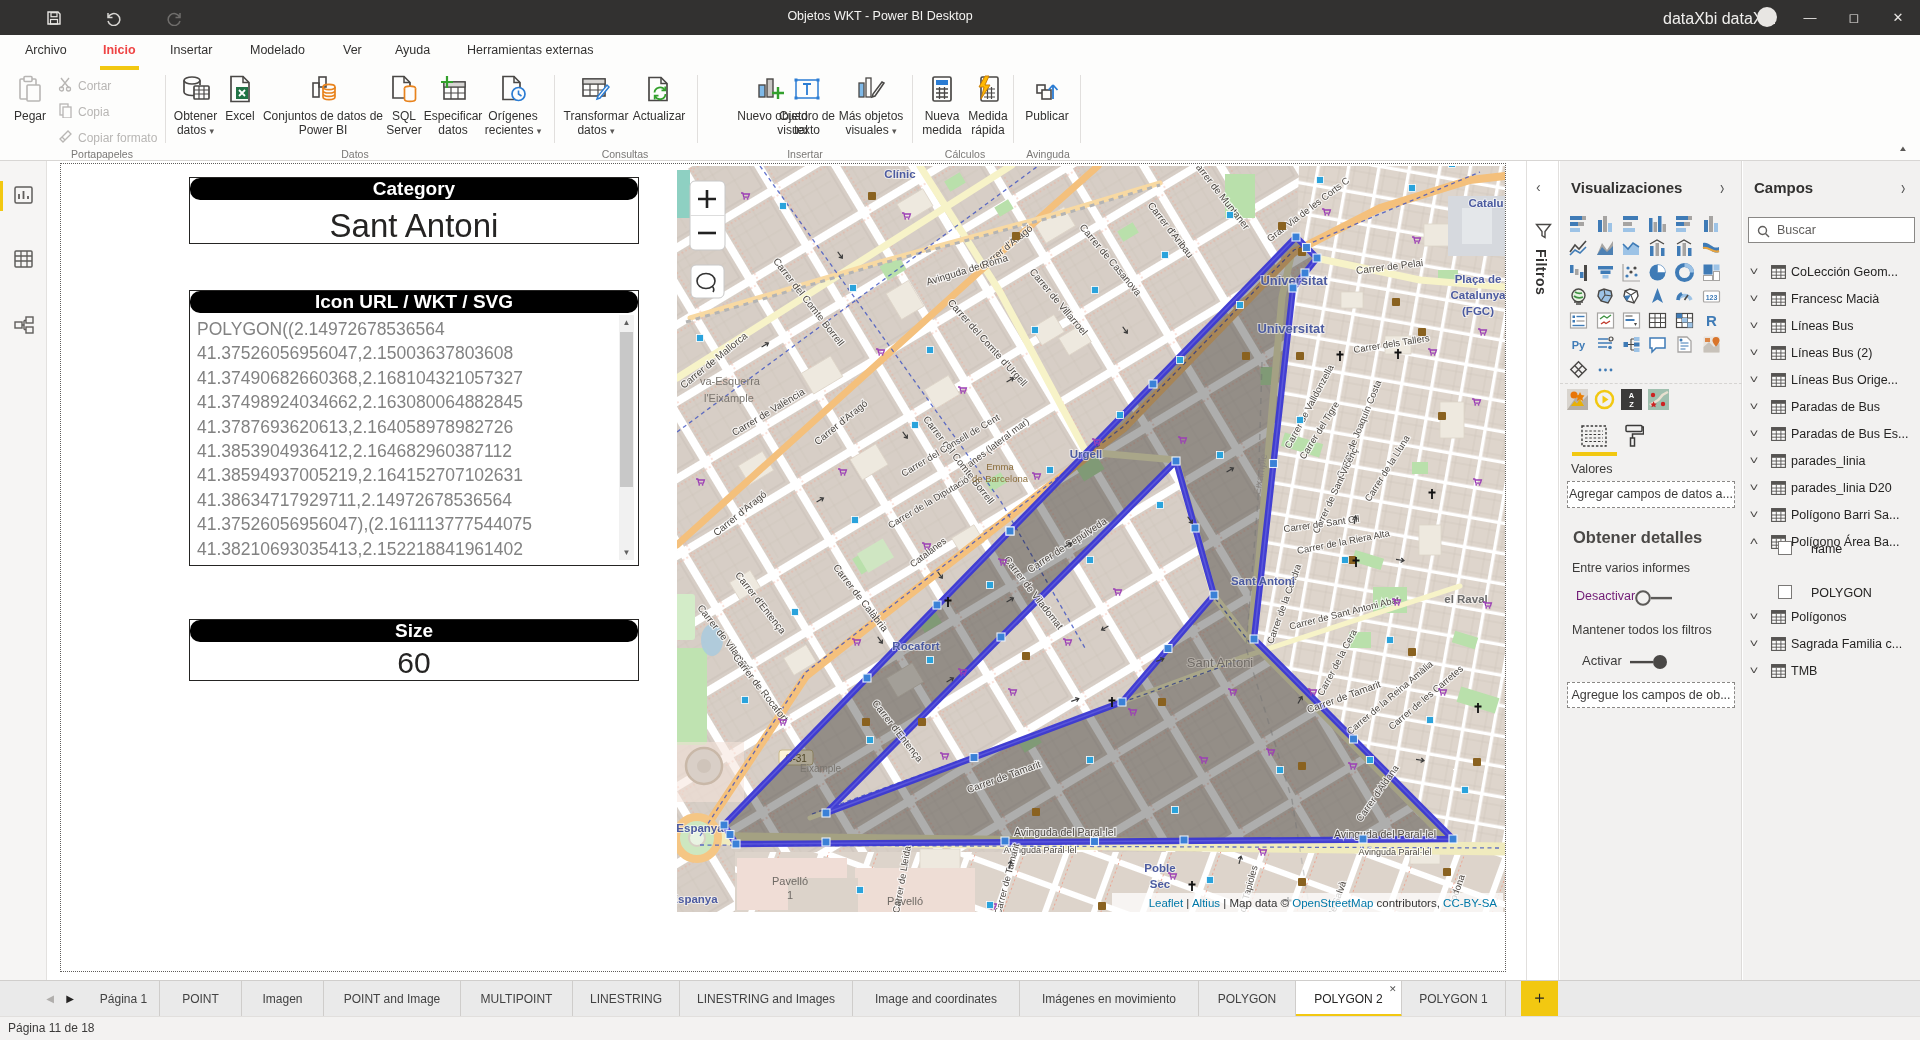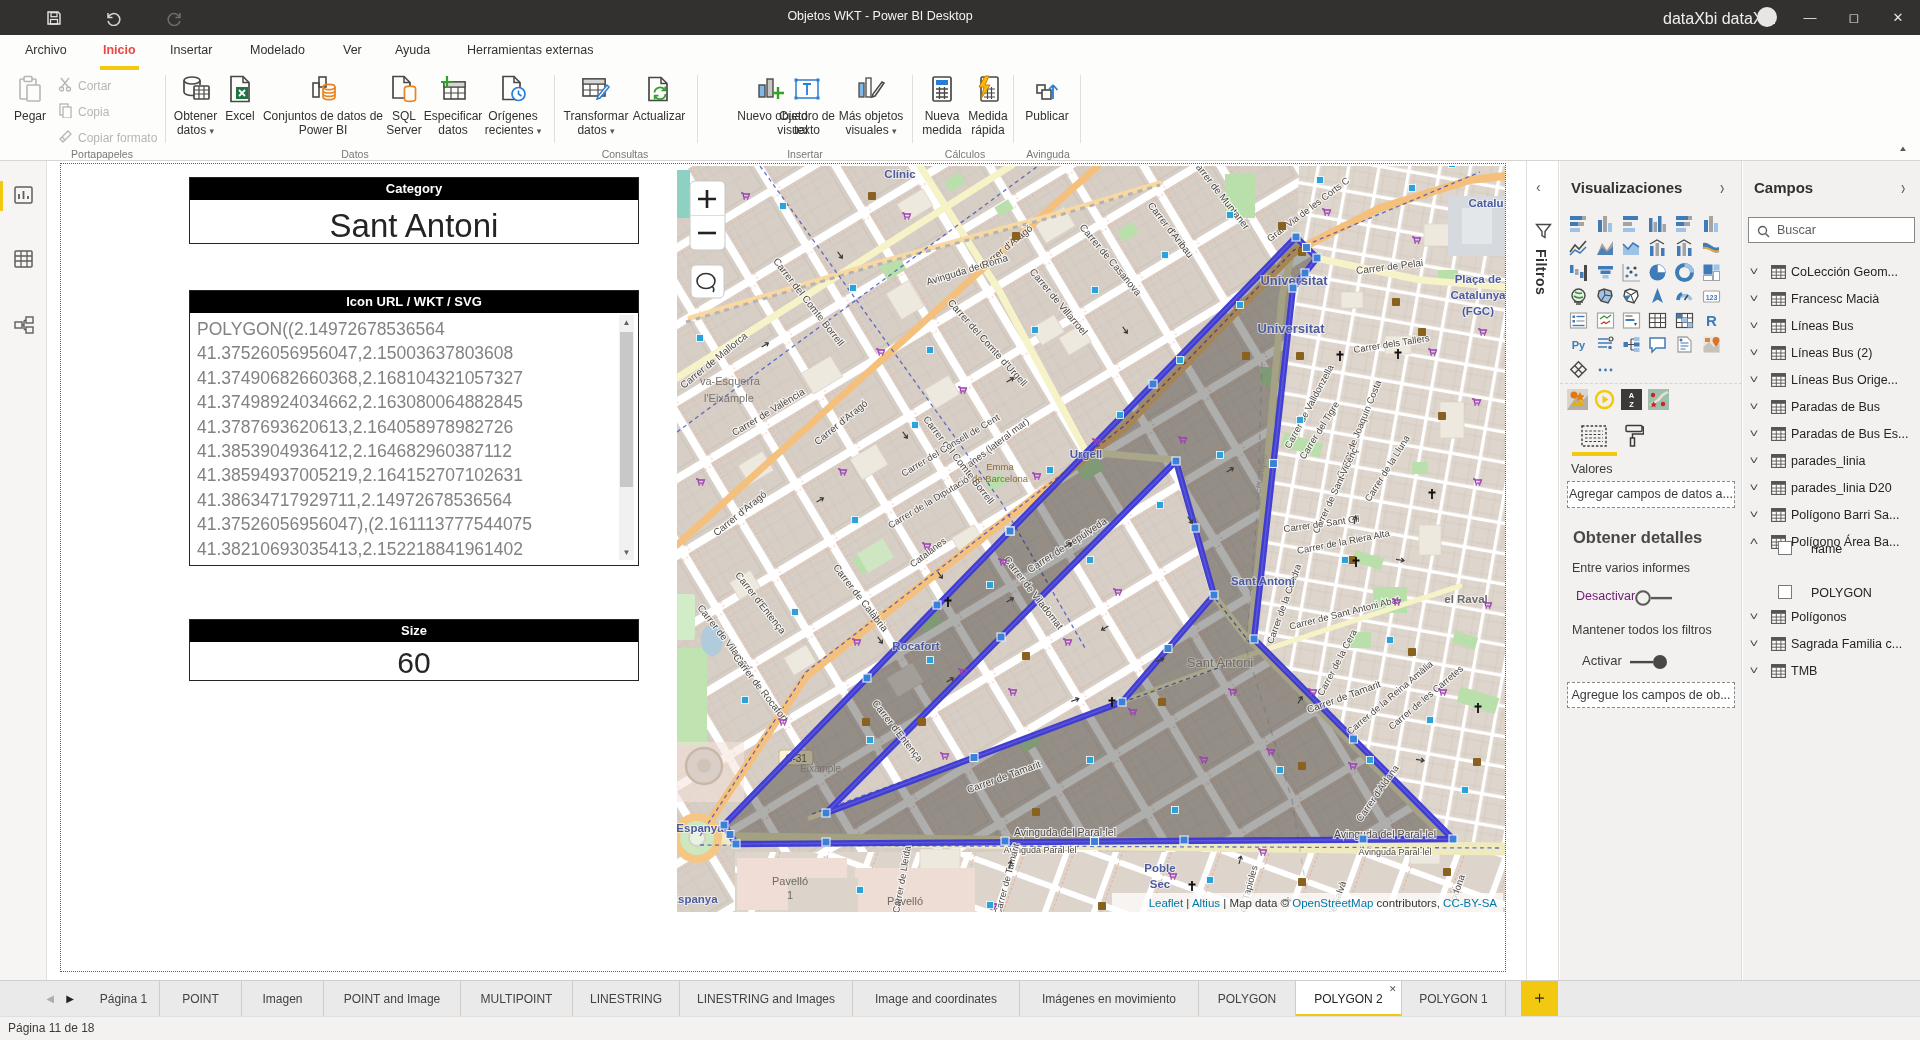--- a/index.html
+++ b/index.html
@@ -19,21 +19,21 @@
 .rbtn{position:absolute;top:40px;text-align:center;font-size:12px;color:#323130;line-height:14px;}
 .rbtn svg{display:block;margin:0 auto 6px auto;}
 .rsmall{position:absolute;font-size:12px;color:#b8b6b4;}
 .chev{font-size:9px;color:#5a5856;}
 #sidebar{left:0;top:161px;width:47px;height:855px;background:#f6f5f4;border-right:1px solid #e3e1df;}
 #sidebar .yb{position:absolute;left:0;top:20px;width:3px;height:30px;background:#f2c811;}
 .sicon{position:absolute;left:14px;}
 #canvas{left:47px;top:161px;width:1484px;height:819px;background:#ffffff;}
 #page{position:absolute;left:13px;top:2px;width:1446px;height:809px;border:1.5px dotted #5f5d5b;background:#fff;}
 .card{position:absolute;border:1.5px solid #252423;background:#fff;}
-.cardhead{height:22px;background:#000;color:#fff;text-align:center;font-weight:bold;font-size:13px;line-height:21px;}
+.cardhead{height:22px;background:#000;color:#fff;text-align:center;font-weight:bold;font-size:19px;line-height:21px;border-radius:10px;}
 #tabstrip{left:0;top:980px;width:1920px;height:36px;background:#eaeaea;border-top:1px solid #d0cecc;}
 .ptab{position:absolute;top:0;height:36px;line-height:36px;font-size:12px;color:#424242;text-align:center;border-right:1px solid #cfcdcb;}
 .ptab.act{background:#fff;color:#252423;border-bottom:3px solid #f2c811;}
 #plus{position:absolute;left:1521px;top:0;width:37px;height:36px;background:#f2c811;color:#252423;font-size:17px;text-align:center;line-height:34px;}
 #statusbar{left:0;top:1016px;width:1920px;height:24px;background:#f3f2f1;border-top:1px solid #e1dfdd;font-size:12px;color:#3b3a39;line-height:23px;padding-left:8px;}
 #filtros{left:1526px;top:161px;width:33px;height:855px;background:#ffffff;border-left:1px solid #e1dfdd;border-right:1px solid #e1dfdd;}
 #vis{left:1560px;top:161px;width:182px;height:855px;background:#f2f1f0;border-right:1px solid #dddbd9;}
 #campos{left:1743px;top:161px;width:177px;height:855px;background:#f2f1f0;}
 .ptitle{position:absolute;font-size:15px;font-weight:bold;color:#323130;}
 .parrow{position:absolute;font-size:13px;color:#555;transform:scaleY(1.6);}

